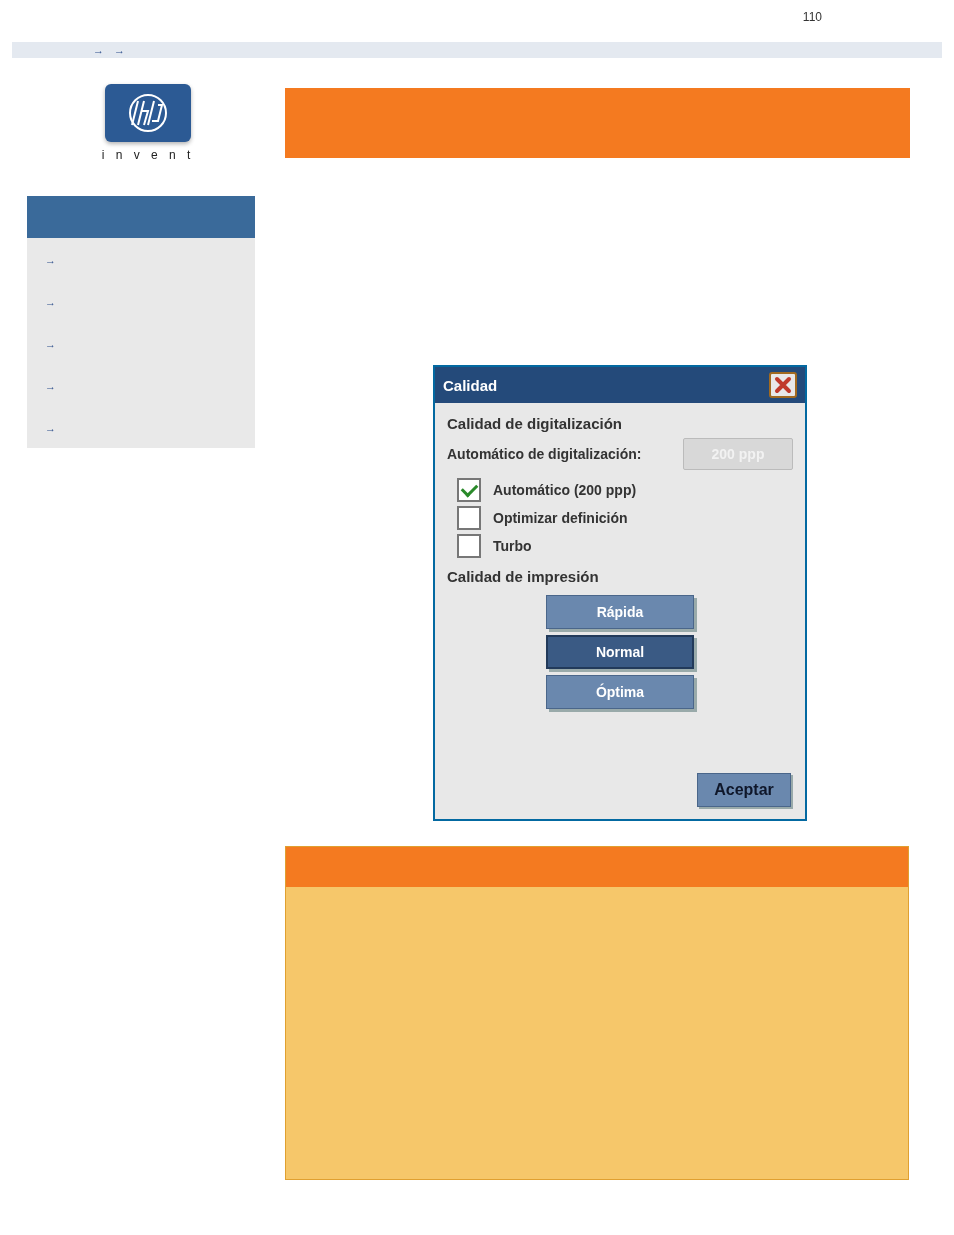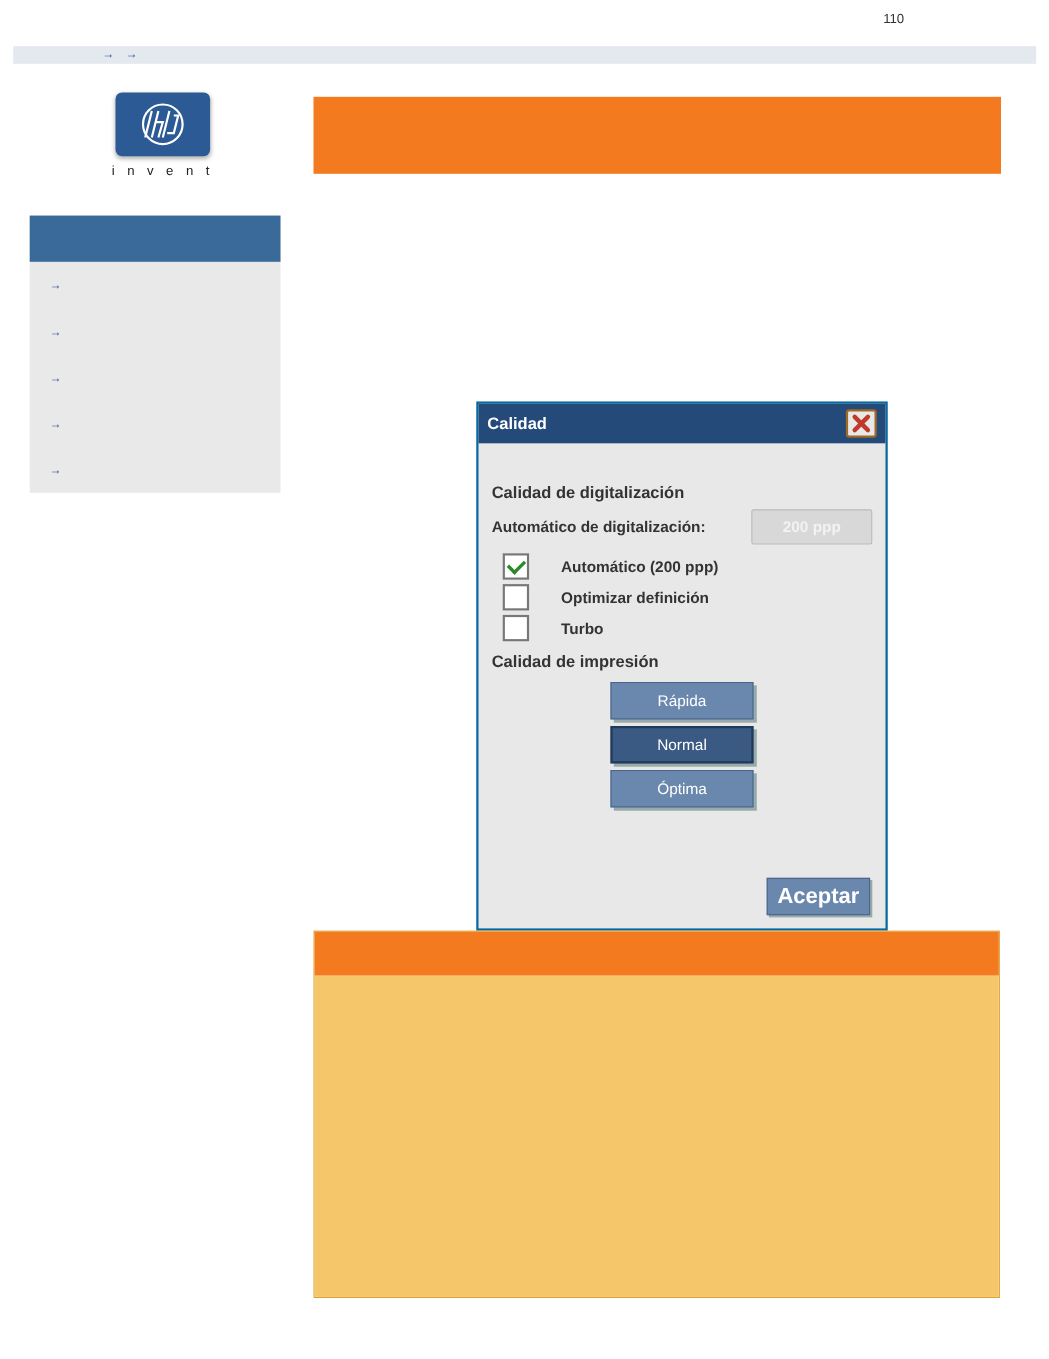--- a/index.html
+++ b/index.html
@@ -133,21 +133,21 @@
     background: #e8e8e8;
     border: 2px solid #a26a20;
     border-radius: 3px;
     display: flex;
     align-items: center;
     justify-content: center;
     cursor: pointer;
   }
   .dlg-close svg { display: block; }
 
-  .dlg-body { padding: 8px 12px 10px 12px; margin-top: 25px; }
+  .dlg-body { padding: 8px 12px 10px 12px; }
   .dlg-group-label {
     font-weight: bold;
     font-size: 15px;
     color: #333;
     margin: 4px 0 6px 0;
   }
   .dlg-row-res {
     display: flex;
     align-items: center;
     justify-content: space-between;
@@ -168,21 +168,21 @@
     border: 1px solid #bbb;
     border-radius: 2px;
     display: flex;
     align-items: center;
     justify-content: center;
     font-size: 14px;
   }
   .dlg-check-row {
     display: flex;
     align-items: center;
-    gap: 29px;
+    gap: 12px;
     margin: 4px 0 4px 10px;
   }
   .dlg-checkbox {
     width: 24px;
     height: 24px;
     background: #fff;
     border: 2px solid #777;
     display: flex;
     align-items: center;
     justify-content: center;
@@ -202,25 +202,25 @@
     color: #333;
   }
   .dlg-qbuttons {
     display: flex;
     flex-direction: column;
     align-items: center;
     gap: 6px;
     margin: 10px 0 4px 0;
   }
   .dlg-qbtn {
-    width: 130px;
+    width: 148px;
     height: 34px;
     background: #6a88ae;
     color: #fff;
-    font-weight: normal;
+    font-weight: bold;
     font-size: 14px;
     border: 1px solid #4a668a;
     box-shadow: 3px 3px 0 #9aa;
     display: flex;
     align-items: center;
     justify-content: center;
     cursor: pointer;
   }
   .dlg-qbtn.selected {
     background: #3a5a84;
@@ -228,23 +228,23 @@
   }
   .dlg-footer {
     display: flex;
     justify-content: flex-end;
     padding: 50px 14px 12px 14px;
   }
   .dlg-accept {
     width: 94px;
     height: 34px;
     background: #6a88ae;
-    color: #ffffff;
-    font-weight: bold;
-    font-size: 20px;
+    color: #0f172a;
+    font-weight: bold;
+    font-size: 16px;
     border: 1px solid #4a668a;
     box-shadow: 2px 2px 0 #9aa;
     display: flex;
     align-items: center;
     justify-content: center;
     cursor: pointer;
   }
 
   .note-box {
     position: absolute;

